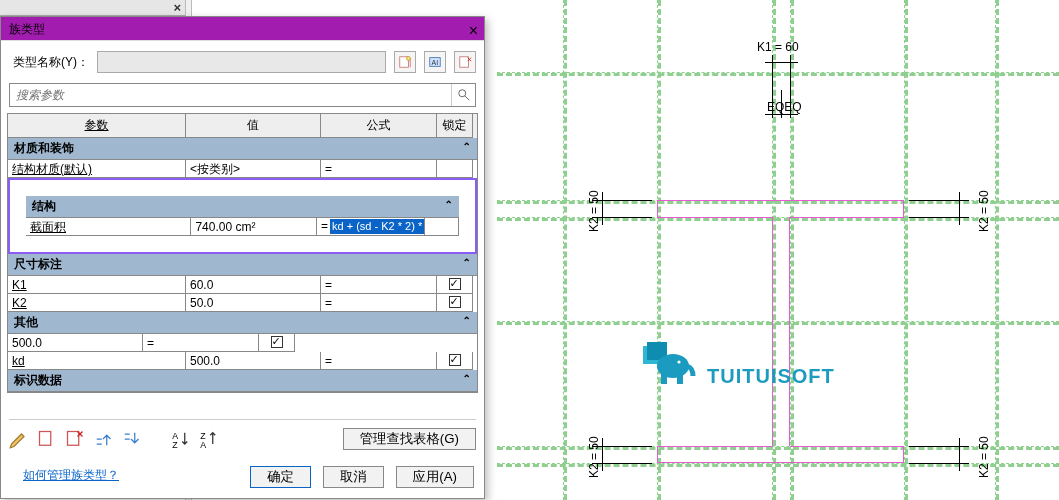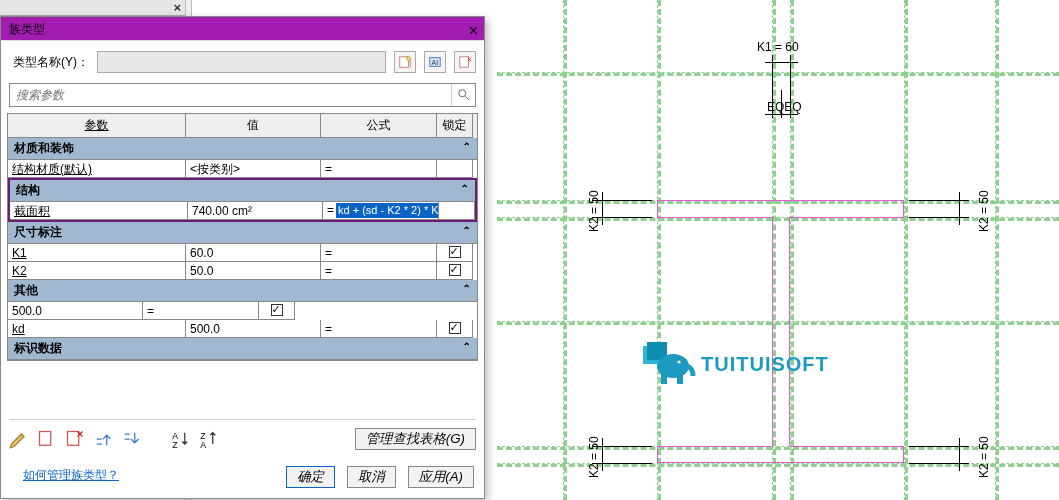--- a/index.html
+++ b/index.html
@@ -35,54 +35,54 @@
   .col-formula { width: 116px; }
   .col-lock  { width: 36px; }
 
   .group-row { background: #9fb7cf; padding: 2px 6px; font-weight: bold; border-bottom: 1px solid #888; position: relative; }
   .group-row .caret { position: absolute; right: 6px; top: 3px; font-size: 10px; }
 
   .data-row { display: flex; background: #fff; }
   .data-row > div { border-right: 1px solid #888; border-bottom: 1px solid #888; padding: 2px 4px; height: 18px; line-height: 15px; overflow: hidden; white-space: nowrap; }
   .data-row .col-lock { text-align: center; }
 
-  .highlight-box { border: 2px solid #701a75; padding: 0; }
+  .highlight-box { border: 2px solid #8b5cf6; padding: 16px; }
   .formula-edit { background: #fff; display: flex; align-items: center; }
   .formula-edit .eq { margin-right: 2px; }
   .formula-edit .sel { background: #0a64c8; color: #fff; padding: 0 2px; font-size: 11px; }
 
   .checkbox-cell { display: inline-block; width: 12px; height: 12px; border: 1px solid #333; position: relative; background: #fff; }
   .checkbox-cell.checked::after { content: "✓"; position: absolute; left: 0; top: -3px; font-size: 11px; }
 
   
   .dlg-toolbar { position: absolute; left: 8px; bottom: 48px; right: 8px; border-top: 1px solid #ccc; padding-top: 8px; display: flex; align-items: center; }
   .dlg-toolbar .tool-icons { display: flex; gap: 8px; }
   .dlg-toolbar .tool-icons .ic { width: 20px; height: 20px; cursor: pointer; display: flex; align-items: center; justify-content: center; }
   .dlg-toolbar .spacer { flex: 1; }
-  .btn { height: 22px; border: 1px solid #888; background: #f2f2f2; padding: 0 10px; cursor: pointer; line-height: 20px; font-style: italic; }
+  .btn { height: 22px; border: 1px solid #888; background: #f2f2f2; padding: 0 16px; cursor: pointer; line-height: 20px; }
 
   .dlg-buttons { position: absolute; right: 10px; bottom: 10px; display: flex; gap: 12px; }
   .link-help { position: absolute; left: 10px; bottom: 14px; color: #0a64c8; text-decoration: underline; cursor: pointer; margin-left: 12px; }
   .default-btn { border: 1px solid #0a64c8; }
 
   
   .canvas { position: absolute; left: 497px; top: 0; right: 0; bottom: 0; background: #fff; }
   .grid-h, .grid-v { position: absolute; border-style: dashed; border-color: #8fcf8f; }
   .grid-h { left: 0; right: 0; border-top-width: 1px; height: 0; }
   .grid-v { top: 0; bottom: 0; border-left-width: 1px; width: 0; }
 
   .shape { position: absolute; border: 1.5px solid #e65bd1; }
 
   .dim-label { position: absolute; font-size: 12px; color: #000; background: transparent; white-space: nowrap; }
   .dim-line-h { position: absolute; height: 0; border-top: 1px solid #000; }
   .dim-line-v { position: absolute; width: 0; border-left: 1px solid #000; }
   .dim-rot { transform: rotate(-90deg); transform-origin: left top; }
 
   
-  .watermark { position: absolute; display: flex; align-items: center; }
+  .watermark { position: absolute; display: flex; align-items: flex-end; gap: 6px; }
   .watermark .logotext { font-size: 20px; font-weight: 900; letter-spacing: 1px; color: #1a9bbf; font-family: Arial, sans-serif; }
 </style>
 </head>
 <body>
 
 <div class="tab-strip">
   <span class="close-x">×</span>
 </div>
 <div class="ruler-v"></div>
 

